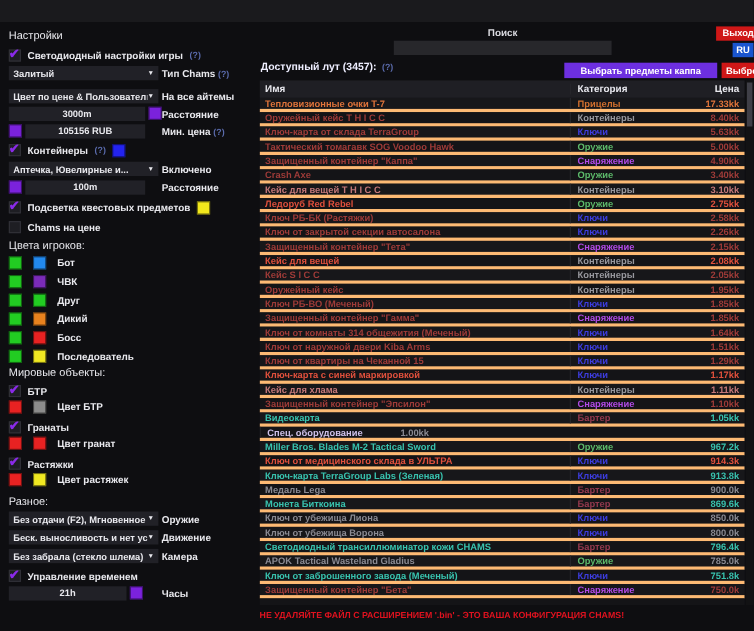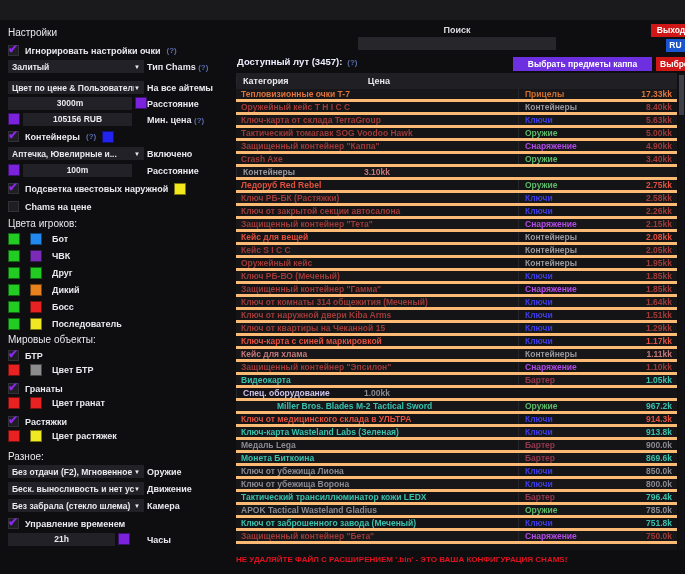--- a/index.html
+++ b/index.html
@@ -58,21 +58,21 @@
 <body>
 
 <div class="titlebar"></div>
 
 <div class="sec-title" style="top:27px">Настройки</div>
 
 <div class="row" style="top:44px">
   <span class="cbox">
       <span class="mark">✔</span>
     </span>
-  <span class="cblabel">Игнорировать настройки очки</span>
+  <span class="cblabel">Светодиодный настройки игры</span>
   <span class="help">(?)</span>
 </div>
 
 <div class="dd" style="top:60px">
   <span class="dd-text">Залитый</span>
   <span class="dd-arrow">▼</span>
 </div>
 <div class="rlabel" style="top:62px">
   <span>Тип Chams</span> <span class="help">(?)</span>
 </div>
@@ -109,21 +109,21 @@
 <div class="rlabel" style="top:149px">Включено</div>
 
 <div class="sw-abs" style="top: 164px; left: 8px; background-color: rgb(123, 34, 220);"></div>
 <div class="inp" style="top:164px; left:23px; width:109px">100m</div>
 <div class="rlabel" style="top:166px">Расстояние</div>
 
 <div class="row" style="top:182px">
   <span class="cbox">
       <span class="mark">✔</span>
     </span>
-  <span class="cblabel">Подсветка квестовых наружной</span>
+  <span class="cblabel">Подсветка квестовых предметов</span>
   <span class="sw" style="background-color: rgb(242, 232, 28);"></span>
 </div>
 
 <div class="row" style="top:200px">
   <span class="cbox"></span>
   <span class="cblabel">Chams на цене</span>
 </div>
 
 <div class="sec-title" style="top:218px">Цвета игроков:</div>
 
@@ -233,20 +233,21 @@
 
 <div class="loot-title">
   <span class="t">Доступный лут (3457):</span>
   <span class="help">(?)</span>
 </div>
 <div class="btn btn-purple" style="left:513px; top:57px; width:139px; height:14px; line-height:14px">Выбрать предметы каппа</div>
 <div class="btn btn-red" style="left:656px; top:57px; width:60px; height:14px; line-height:14px; text-align:left; padding-left:4px">Выбросить все</div>
 
 <div class="table">
   <div class="thead">
+    <div class="c-name">Имя</div>
     <div class="c-cat">Категория</div>
     <div class="c-price">Цена</div>
   </div>
   <div>
   <div class="trow">
     <div class="c-name" style="color: rgb(224, 116, 58);">Тепловизионные очки T-7</div>
     <div class="c-cat" style="color: rgb(210, 112, 46);">Прицелы</div>
     <div class="c-price" style="color: rgb(224, 116, 58);">17.33kk</div>
   </div>
 
@@ -274,20 +275,21 @@
     <div class="c-price" style="color: rgb(158, 59, 56);">4.90kk</div>
   </div>
 
   <div class="trow">
     <div class="c-name" style="color: rgb(158, 59, 56);">Crash Axe</div>
     <div class="c-cat" style="color: rgb(92, 185, 106);">Оружие</div>
     <div class="c-price" style="color: rgb(158, 59, 56);">3.40kk</div>
   </div>
 
   <div class="trow">
+    <div class="c-name" style="color: rgb(196, 120, 120);">Кейс для вещей T H I C C</div>
     <div class="c-cat" style="color: rgb(152, 152, 158);">Контейнеры</div>
     <div class="c-price" style="color: rgb(196, 120, 120);">3.10kk</div>
   </div>
 
   <div class="trow">
     <div class="c-name" style="color: rgb(224, 80, 60);">Ледоруб Red Rebel</div>
     <div class="c-cat" style="color: rgb(92, 185, 106);">Оружие</div>
     <div class="c-price" style="color: rgb(224, 80, 60);">2.75kk</div>
   </div>
 
@@ -380,33 +382,33 @@
     <div class="c-cat" style="color: rgb(147, 57, 78);">Бартер</div>
     <div class="c-price" style="color: rgb(56, 194, 174);">1.05kk</div>
   </div>
 
   <div class="trow">
     <div class="c-cat" style="color: rgb(207, 194, 234);">Спец. оборудование</div>
     <div class="c-price" style="color: rgb(138, 138, 146);">1.00kk</div>
   </div>
 
   <div class="trow">
-    <div class="c-name" style="color: rgb(56, 194, 174); margin-left: 36px;">Miller Bros. Blades M-2 Tactical Sword</div>
+    <div class="c-name" style="color: rgb(56, 194, 174);">Miller Bros. Blades M-2 Tactical Sword</div>
     <div class="c-cat" style="color: rgb(92, 185, 106);">Оружие</div>
     <div class="c-price" style="color: rgb(56, 194, 174);">967.2k</div>
   </div>
 
   <div class="trow">
     <div class="c-name" style="color: rgb(224, 80, 60);">Ключ от медицинского склада в УЛЬТРА</div>
     <div class="c-cat" style="color: rgb(61, 61, 224);">Ключи</div>
     <div class="c-price" style="color: rgb(224, 80, 60);">914.3k</div>
   </div>
 
   <div class="trow">
-    <div class="c-name" style="color: rgb(56, 194, 174);">Ключ-карта Wasteland Labs (Зеленая)</div>
+    <div class="c-name" style="color: rgb(56, 194, 174);">Ключ-карта TerraGroup Labs (Зеленая)</div>
     <div class="c-cat" style="color: rgb(61, 61, 224);">Ключи</div>
     <div class="c-price" style="color: rgb(56, 194, 174);">913.8k</div>
   </div>
 
   <div class="trow">
     <div class="c-name" style="color: rgb(138, 138, 146);">Медаль Lega</div>
     <div class="c-cat" style="color: rgb(147, 57, 78);">Бартер</div>
     <div class="c-price" style="color: rgb(138, 138, 146);">900.0k</div>
   </div>
 
@@ -422,21 +424,21 @@
     <div class="c-price" style="color: rgb(138, 138, 146);">850.0k</div>
   </div>
 
   <div class="trow">
     <div class="c-name" style="color: rgb(138, 138, 146);">Ключ от убежища Ворона</div>
     <div class="c-cat" style="color: rgb(61, 61, 224);">Ключи</div>
     <div class="c-price" style="color: rgb(138, 138, 146);">800.0k</div>
   </div>
 
   <div class="trow">
-    <div class="c-name" style="color: rgb(56, 194, 174);">Тактический трансиллюминатор кожи LEDX</div>
+    <div class="c-name" style="color: rgb(56, 194, 174);">Светодиодный трансиллюминатор кожи CHAMS</div>
     <div class="c-cat" style="color: rgb(147, 57, 78);">Бартер</div>
     <div class="c-price" style="color: rgb(56, 194, 174);">796.4k</div>
   </div>
 
   <div class="trow">
     <div class="c-name" style="color: rgb(138, 138, 146);">APOK Tactical Wasteland Gladius</div>
     <div class="c-cat" style="color: rgb(92, 185, 106);">Оружие</div>
     <div class="c-price" style="color: rgb(138, 138, 146);">785.0k</div>
   </div>
 

